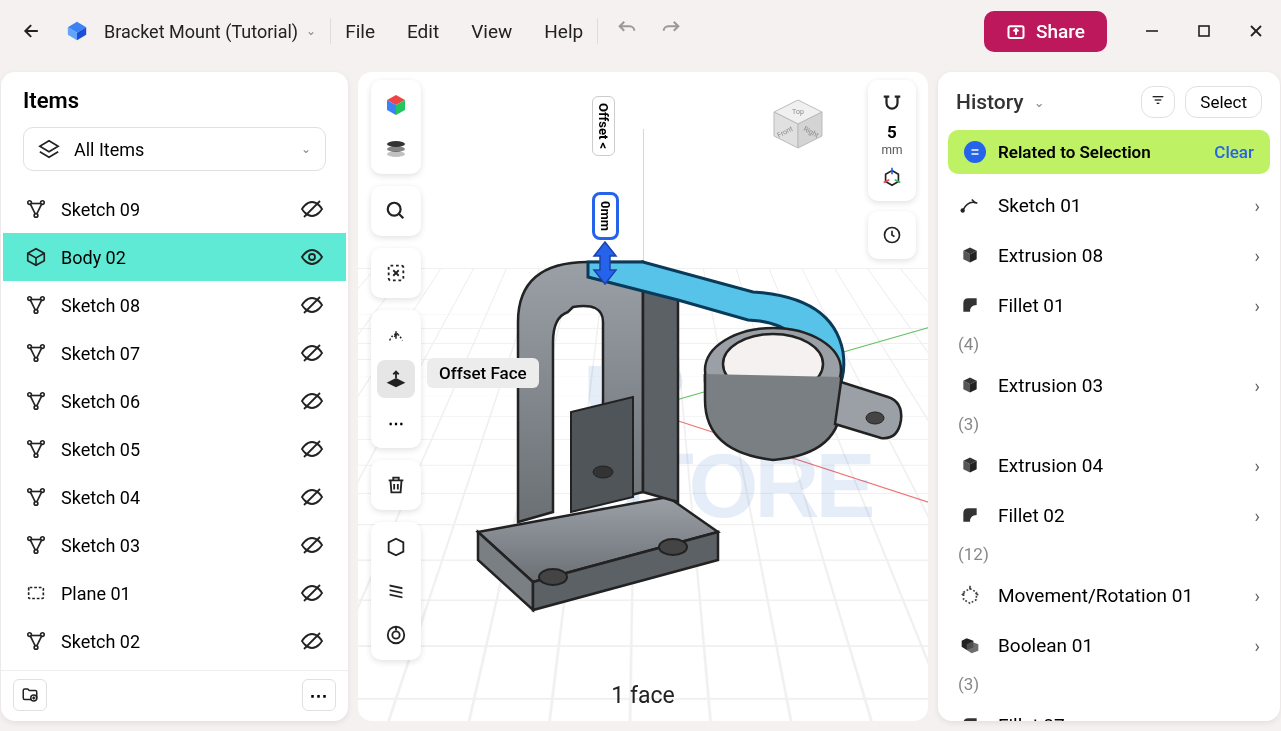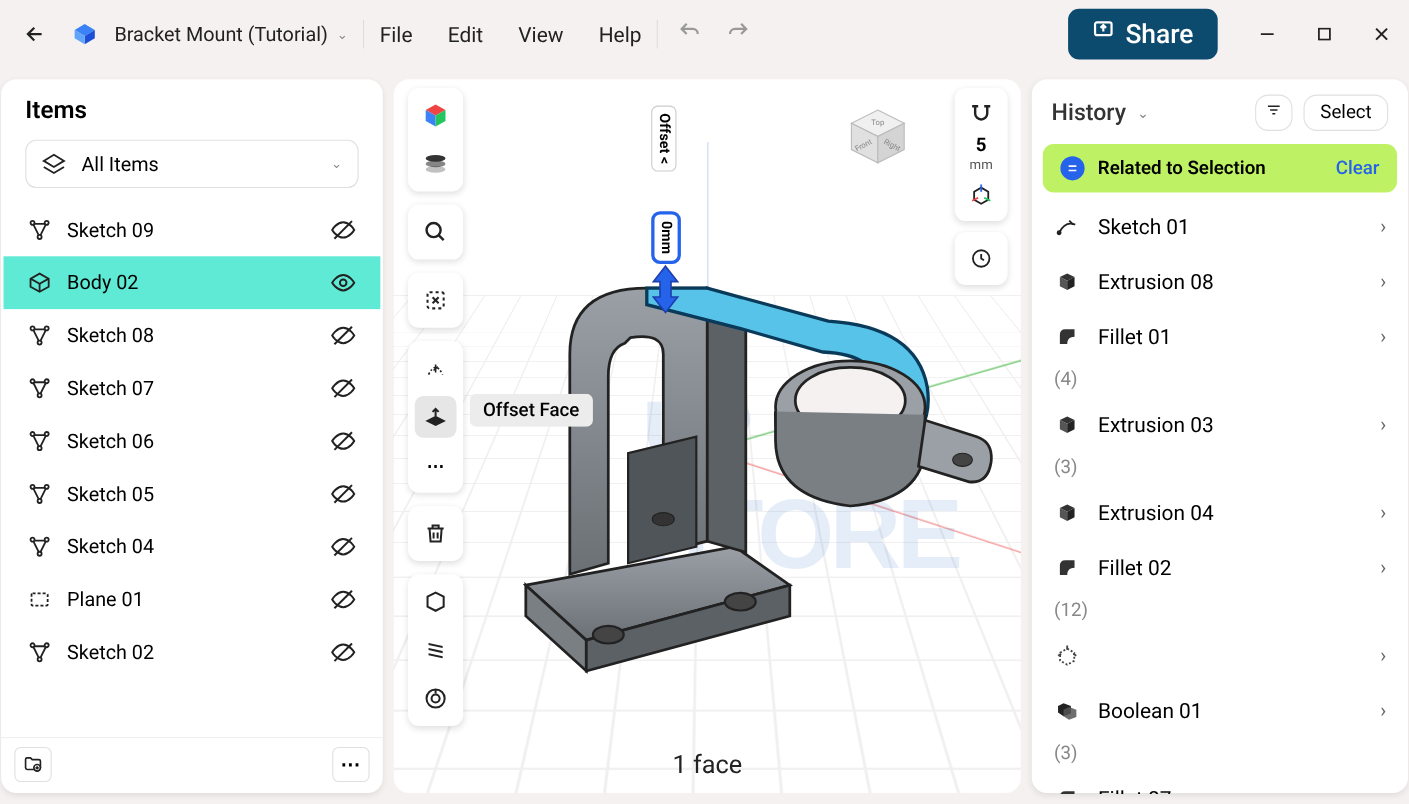--- a/index.html
+++ b/index.html
@@ -9,21 +9,21 @@
 .back-btn { width: 28px; height: 28px; display: flex; align-items: center; justify-content: center; cursor: pointer; font-size: 20px; color: #222; }
 .app-icon { width: 26px; height: 26px; margin: 0 14px 0 18px; display: flex; align-items: center; justify-content: center; }
 .doc-dropdown { display: flex; align-items: center; gap: 8px; font-size: 18px; color: #222; cursor: pointer; }
 .chev { font-size: 12px; color: #888; }
 .vsep { width: 1px; height: 26px; background: #ddd; margin: 0 14px; }
 .menu { display: flex; gap: 32px; }
 .menu span { font-size: 19px; color: #222; cursor: pointer; }
 .undo-redo { display: flex; gap: 22px; margin-left: 4px; }
 .undo-redo svg { cursor: pointer; }
 .spacer { flex: 1; }
-.share-btn { display: flex; align-items: flex-start; gap: 10px; background: #0c4a6e; color: #fff; padding: 9px 22px; border-radius: 10px; font-size: 24px; font-weight: 500; cursor: pointer; }
+.share-btn { display: flex; align-items: flex-end; gap: 10px; background: #be185d; color: #fff; padding: 9px 22px; border-radius: 10px; font-size: 19px; font-weight: 500; cursor: pointer; }
 .win-controls { display: flex; gap: 38px; margin-left: 38px; }
 .win-controls span { font-size: 14px; cursor: pointer; color: #222; display:flex; align-items:center; justify-content:center; width:14px;}
 
 .workspace { display: flex; padding: 10px 1px; gap: 10px; height: calc(100% - 62px); }
 
 .panel { background: #fff; border-radius: 14px; box-shadow: 0 2px 6px rgba(0,0,0,.08); }
 
 .items-panel { width: 347px; height: 100%; padding: 16px 0 0; display: flex; flex-direction: column; position: relative; }
 .items-header { font-size: 22px; font-weight: 600; padding: 0 22px 14px; }
 .filter-dd { margin: 0 22px 6px; border: 1px solid #e0e0e0; border-radius: 10px; display: flex; align-items: center; gap: 14px; padding: 10px 14px; font-size: 18px; cursor: pointer; }
@@ -284,20 +284,39 @@
           <span>Sketch 04</span>
           <span class="eye">
             <svg width="24" height="24" viewBox="0 0 24 24" fill="none" stroke="#222" stroke-width="1.8">
               <path d="M2 12s4-7 10-7 10 7 10 7-4 7-10 7S2 12 2 12z"></path>
               <line x1="4" y1="20" x2="20" y2="4"></line>
             </svg>
           </span>
         </div>
         <div class="item-row">
           <span class="item-icon">
+            <svg width="22" height="22" viewBox="0 0 24 24" fill="none" stroke="#222" stroke-width="1.8">
+              <circle cx="5" cy="5" r="2"></circle>
+              <circle cx="19" cy="5" r="2"></circle>
+              <circle cx="12" cy="19" r="2"></circle>
+              <line x1="6.5" y1="6" x2="17.5" y2="6"></line>
+              <line x1="6" y1="7" x2="11" y2="17"></line>
+              <line x1="18" y1="7" x2="13" y2="17"></line>
+            </svg>
+          </span>
+          <span>Sketch 03</span>
+          <span class="eye">
+            <svg width="24" height="24" viewBox="0 0 24 24" fill="none" stroke="#222" stroke-width="1.8">
+              <path d="M2 12s4-7 10-7 10 7 10 7-4 7-10 7S2 12 2 12z"></path>
+              <line x1="4" y1="20" x2="20" y2="4"></line>
+            </svg>
+          </span>
+        </div>
+        <div class="item-row">
+          <span class="item-icon">
             <svg width="22" height="22" viewBox="0 0 24 24" fill="none" stroke="#222" stroke-width="1.8" stroke-dasharray="3 2">
               <rect x="4" y="6" width="16" height="12" rx="1"></rect>
             </svg>
           </span>
           <span>Plane 01</span>
           <span class="eye">
             <svg width="24" height="24" viewBox="0 0 24 24" fill="none" stroke="#222" stroke-width="1.8">
               <path d="M2 12s4-7 10-7 10 7 10 7-4 7-10 7S2 12 2 12z"></path>
               <line x1="4" y1="20" x2="20" y2="4"></line>
             </svg>
@@ -600,20 +619,21 @@
           <span class="chev-r">›</span>
         </div>
         <div class="hist-count">(12)</div>
         <div class="hist-row">
           <span class="hist-icon">
             <svg width="22" height="22" viewBox="0 0 24 24" fill="none" stroke="#444" stroke-width="1.8">
               <polygon points="12,5 19,9 19,17 12,21 5,17 5,9" stroke-dasharray="2 2"></polygon>
               <path d="M12 2v4m-6 4l-3 2m15-2l3 2"></path>
             </svg>
           </span>
+          <span>Movement/Rotation 01</span>
           <span class="chev-r">›</span>
         </div>
         <div class="hist-row">
           <span class="hist-icon">
             <svg width="20" height="20" viewBox="0 0 24 24">
               <polygon points="8,4 16,7 16,15 8,18 2,14 2,7" fill="#222"></polygon>
               <polygon points="14,8 22,11 22,19 14,22 8,18 8,11" fill="#555" opacity=".85"></polygon>
             </svg>
           </span>
           <span>Boolean 01</span>

